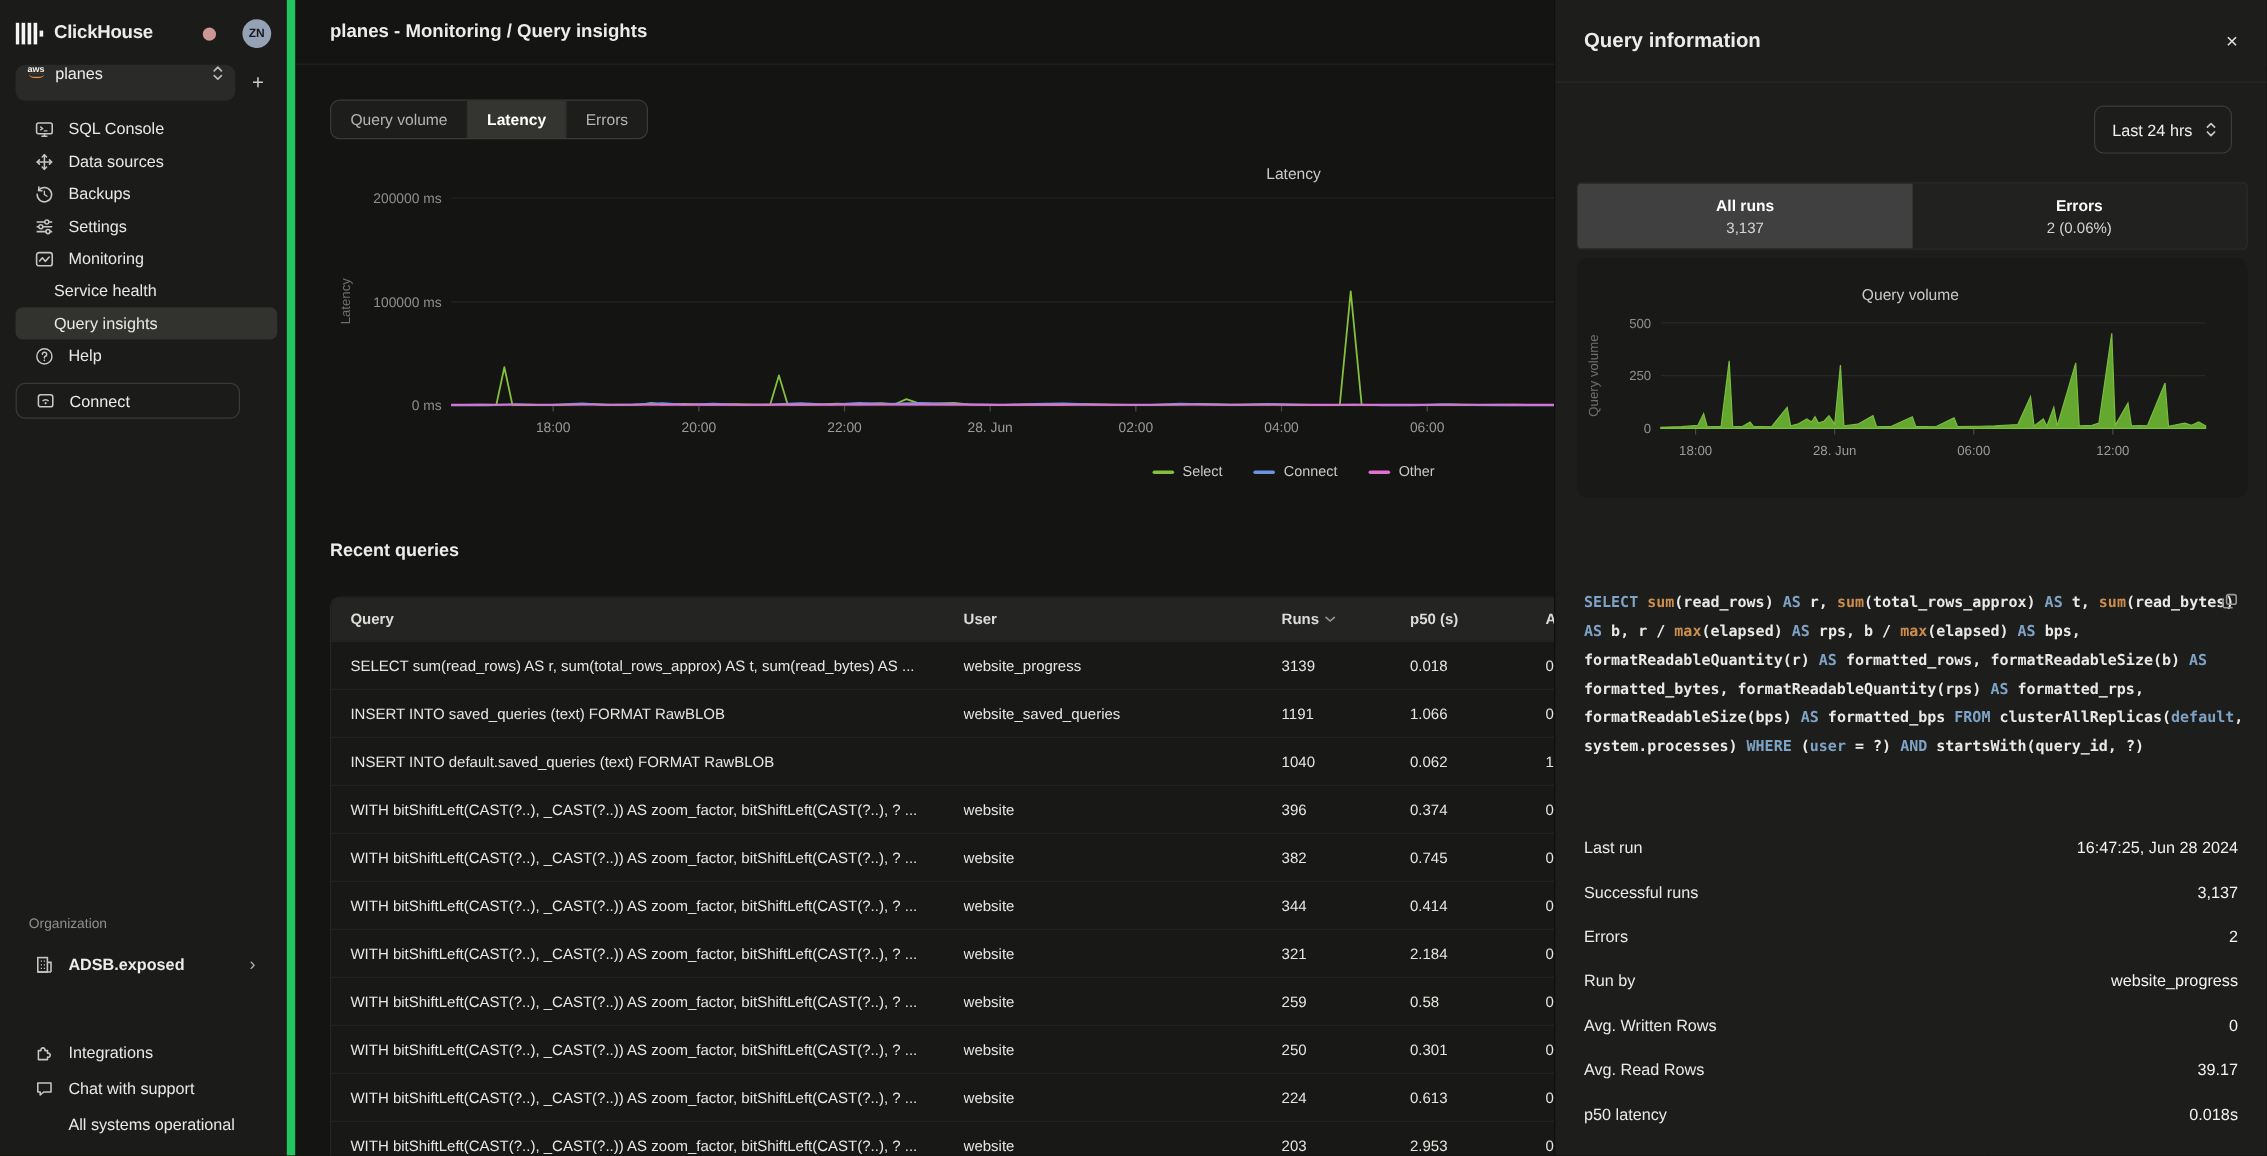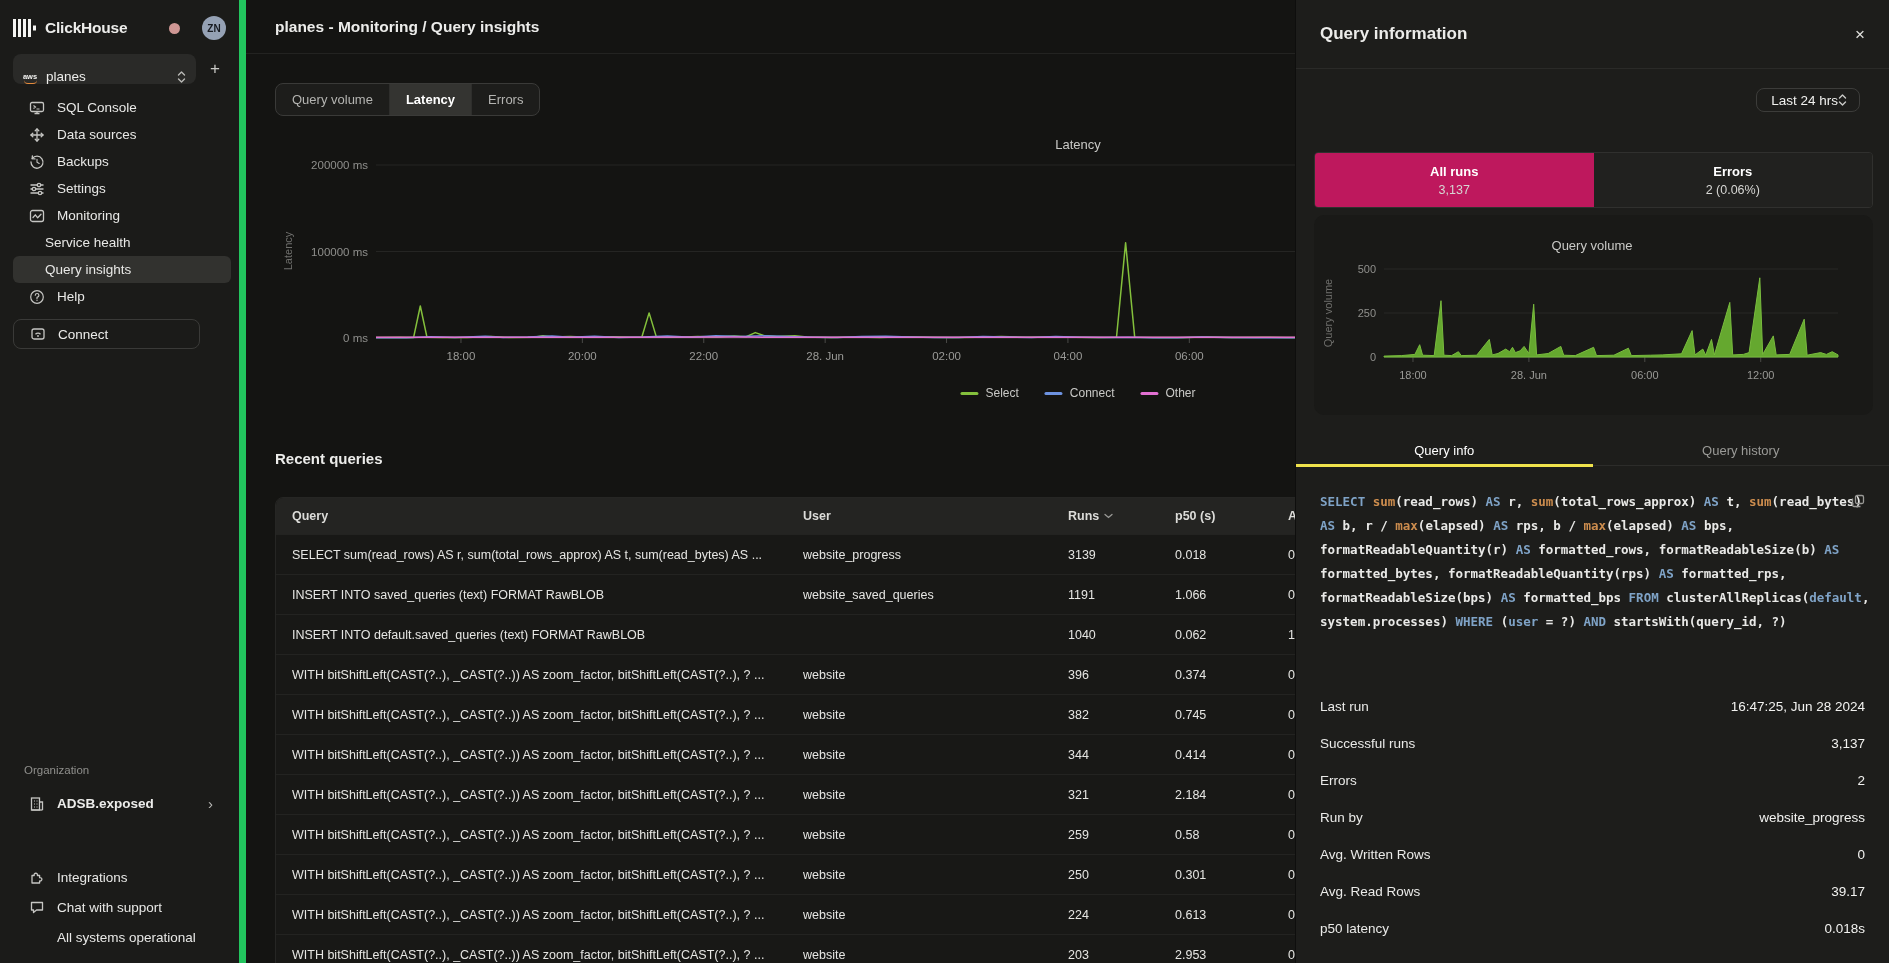--- a/index.html
+++ b/index.html
@@ -14,21 +14,21 @@
   .sidebar { position:absolute; left:0; top:0; width:246px; height:100%;
     background:#1b1b19; border-right:7px solid #22c55e; }
   .sb-header { position:absolute; left:13px; right:13px; top:14px; height:28px;
     display:flex; align-items:center; }
   .logo-text { font-size:15.5px; font-weight:700; margin-left:8px; letter-spacing:-0.2px; }
   .notif-dot { width:11px; height:11px; border-radius:50%; background:#cf9794; margin-left:auto; }
   .avatar { width:24px; height:24px; border-radius:50%; background:#95a1b4; color:#171a20;
     font-size:10px; font-weight:700; display:flex; align-items:center; justify-content:center; margin-left:22px; }
   .service-row { position:absolute; left:13px; top:54px; right:13px; height:30px; display:flex; align-items:center; }
   .service-select { width:183px; height:30px; background:#2a2a28; border-radius:8px;
-    display:flex; align-items:flex-end; padding:0 10px 0 9px; cursor:pointer; }
+    display:flex; align-items:flex-start; padding:0 10px 0 9px; cursor:pointer; }
   .service-select .val { font-size:13.5px; margin-left:8px; }
   .service-select .chev { margin-left:auto; color:#b9b9b6; }
   .aws-badge { display:flex; flex-direction:column; align-items:center; width:16px; }
   .aws-badge .t { font-size:7.5px; font-weight:700; color:#f2f2f0; line-height:7px; }
   .aws-badge .arc { width:13px; height:4px; border-bottom:1.6px solid #e58b3c; border-radius:0 0 7px 7px; }
   .plus-btn { margin-left:auto; width:22px; text-align:center; font-size:17px; color:#c9c9c6; cursor:pointer; }
   .nav { position:absolute; left:0; right:0; top:94px; list-style:none; }
   .nav-item { height:27px; margin:0 8px 0 13px; border-radius:6px; display:flex; align-items:center;
     padding-left:16px; cursor:pointer; color:#e8e8e6; font-size:13.5px; }
   .nav-item .ic { width:16px; height:16px; margin-right:12px; color:#c6c6c3; flex:none; }
@@ -72,28 +72,28 @@
   .tcell:first-child { padding-left:16px; }
   .tcell.c-user, .tcell.c-runs, .tcell.c-p50, .tcell.c-avg { padding-left:0; }
   .th-sort { display:inline-block; margin-left:5px; vertical-align:1px; }
 
   
   .panel { position:absolute; left:1295px; top:0; width:594px; height:100%;
     background:#1d1d1b; border-left:1px solid #0e0e0d; }
   .panel-header { position:absolute; left:0; right:0; top:0; height:69px; border-bottom:1px solid #2a2a28; }
   .panel-title { position:absolute; left:24px; top:24px; font-size:17px; font-weight:700; }
   .close-btn { position:absolute; right:24px; top:26px; font-size:17px; color:#e2e2df; cursor:pointer; line-height:1; }
-  .time-btn { position:absolute; right:29px; top:88px; height:24px; display:flex; align-items:center;
-    padding:0 12px 0 14px; border:1px solid #3c3c3a; border-radius:8px; cursor:pointer;
+  .time-btn { position:absolute; right:29px; top:88px; height:40px; display:flex; align-items:center;
+    gap:11px; padding:0 12px 0 14px; border:1px solid #3c3c3a; border-radius:8px; cursor:pointer;
     font-size:13.5px; color:#f0f0ee; }
   .sum-tabs { position:absolute; left:18px; right:16px; top:152px; height:56px; display:flex;
     border:1px solid #30302e; border-radius:4px; overflow:hidden; }
   .sum-tab { flex:1; display:flex; flex-direction:column; align-items:center; justify-content:center;
     gap:4px; background:#21211f; cursor:pointer; }
-  .sum-tab.active { background:#be185d; }
+  .sum-tab.active { background:#404040; }
   .sum-tab .lbl { font-size:13px; font-weight:700; color:#ffffff; }
   .sum-tab .val { font-size:12.5px; color:#d6d6d3; }
   .chart-card { position:absolute; left:18px; right:16px; top:215px; height:200px;
     background:#191917; border-radius:10px; }
   .info-tabs { position:absolute; left:0; right:0; top:435px; height:31px; display:flex;
     border-bottom:1px solid #2c2c2a; }
   .info-tab { flex:1; text-align:center; line-height:31px; font-size:13px; color:#9a9a97;
     cursor:pointer; position:relative; }
   .info-tab.active { color:#ffffff; }
   .info-tab.active::after { content:""; position:absolute; left:0; right:0; bottom:-2px; height:3px; background:#efe24c; }
@@ -452,24 +452,20 @@
         <line x1="330.8085106382979" y1="142" x2="330.8085106382979" y2="147" stroke="#4a4a47" stroke-width="1"></line>
         <text x="330.8085106382979" y="164" fill="#9a9a97" font-size="11" text-anchor="middle" font-family="Liberation Sans, sans-serif">06:00</text>
         <line x1="446.7234042553191" y1="142" x2="446.7234042553191" y2="147" stroke="#4a4a47" stroke-width="1"></line>
         <text x="446.7234042553191" y="164" fill="#9a9a97" font-size="11" text-anchor="middle" font-family="Liberation Sans, sans-serif">12:00</text>
         <text x="278" y="35" fill="#c9c9c6" font-size="13" text-anchor="middle" font-family="Liberation Sans, sans-serif">Query volume</text>
         <text x="18" y="98" fill="#6f6f6c" font-size="11" text-anchor="middle" font-family="Liberation Sans, sans-serif" transform="rotate(-90 18 98)">Query volume</text>
         <path d="M70.0,142.0 L70.0,141.1 L87.4,140.6 L100.9,139.4 L105.7,129.7 L108.6,140.2 L120.2,140.6 L127.0,85.7 L129.9,140.2 L137.6,140.6 L144.4,136.7 L147.3,140.6 L162.7,140.2 L175.3,124.4 L178.2,139.9 L184.0,138.5 L191.7,134.1 L195.6,136.7 L198.5,132.3 L201.4,137.6 L206.2,135.8 L210.1,131.4 L214.9,138.5 L219.7,89.2 L222.6,139.9 L234.2,138.5 L246.8,131.4 L249.7,140.2 L261.3,140.6 L279.6,132.3 L282.5,140.6 L299.9,140.2 L314.4,133.2 L317.3,140.6 L336.6,140.2 L348.2,139.9 L367.5,138.8 L378.1,115.6 L381.0,139.9 L388.8,134.1 L391.7,140.2 L397.5,124.4 L400.4,139.9 L415.8,87.4 L418.7,139.9 L429.3,139.4 L435.1,137.6 L445.8,62.8 L448.7,139.4 L459.3,120.9 L462.2,139.9 L475.7,139.4 L490.2,104.2 L493.1,140.2 L506.6,137.6 L512.4,139.4 L518.2,136.7 L524.0,139.9 L524.0,142.0 Z" fill="#65a82f" stroke="#79bc3e" stroke-width="1"></path>
       </svg>
   </div>
 
-  <div class="info-tabs" id="info-tabs">
-      <div class="info-tab active">Query info</div>
-      <div class="info-tab">Query history</div>
-    </div>
 
   <div class="sql-block">
     <pre class="sql-pre" id="sql-pre"><span class="sql-kw">SELECT</span> <span class="sql-fn">sum</span>(read_rows) <span class="sql-kw">AS</span> r, <span class="sql-fn">sum</span>(total_rows_approx) <span class="sql-kw">AS</span> t, <span class="sql-fn">sum</span>(read_bytes) <span class="sql-kw">AS</span> b, r / <span class="sql-fn">max</span>(elapsed) <span class="sql-kw">AS</span> rps, b / <span class="sql-fn">max</span>(elapsed) <span class="sql-kw">AS</span> bps, formatReadableQuantity(r) <span class="sql-kw">AS</span> formatted_rows, formatReadableSize(b) <span class="sql-kw">AS</span> formatted_bytes, formatReadableQuantity(rps) <span class="sql-kw">AS</span> formatted_rps, formatReadableSize(bps) <span class="sql-kw">AS</span> formatted_bps <span class="sql-kw">FROM</span> clusterAllReplicas(<span class="sql-kw">default</span>, system.processes) <span class="sql-kw">WHERE</span> (<span class="sql-kw">user</span> = ?) <span class="sql-kw">AND</span> startsWith(query_id, ?)</pre>
   </div>
   <span class="copy-btn">
     <svg width="14" height="14" viewBox="0 0 14 14" fill="none" stroke="currentColor" stroke-width="1.3">
       <rect x="4.5" y="1.5" width="8" height="8" rx="1.5"></rect>
       <path d="M9.5 12.5 H3 A1.5 1.5 0 0 1 1.5 11 V4.5"></path>
     </svg>
   </span>

